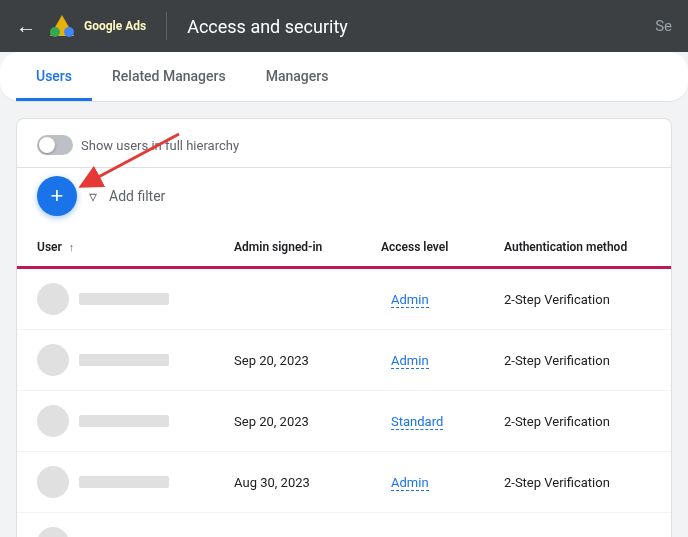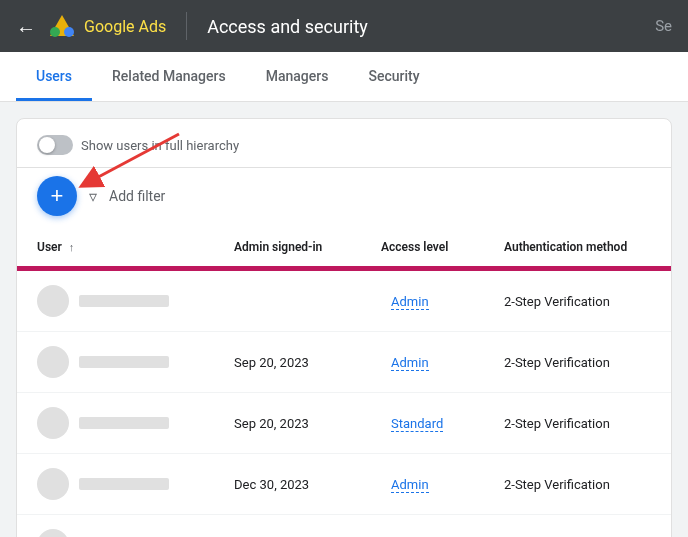--- a/index.html
+++ b/index.html
@@ -24,23 +24,23 @@
     .header-logo {
       display: flex;
       align-items: center;
       gap: 8px;
     }
     .logo-icon {
       width: 28px;
       height: 28px;
     }
     .header-brand {
-      color: #fde047;
-      font-size: 16px;
-      font-weight: 400;
+      color: #fef9c3;
+      font-size: 12px;
+      font-weight: 700;
     }
     .header-divider {
       width: 1px;
       height: 28px;
       background: #5f6368;
       margin: 0 8px;
     }
     .header-title {
       color: #fff;
       font-size: 18px;
@@ -51,20 +51,21 @@
       color: #9aa0a6;
       font-size: 15px;
     }
 
     
     .tabs {
       background: #fff;
       display: flex;
       border-bottom: 1px solid #e0e0e0;
       padding: 0 16px;
+      border-radius: 19px;
     }
     .tab {
       padding: 16px 20px 14px;
       font-size: 14px;
       color: #5f6368;
       cursor: pointer;
       border-bottom: 3px solid transparent;
       font-weight: 500;
     }
     .tab.active {
@@ -153,21 +154,21 @@
 
     
     .table-container {
       overflow-x: auto;
     }
     table {
       width: 100%;
       border-collapse: collapse;
     }
     thead tr {
-      border-bottom: 5px solid #be185d;
+      border-bottom: 3px solid #be185d;
     }
     th {
       padding: 12px 20px;
       text-align: left;
       font-size: 12px;
       font-weight: 600;
       color: #202124;
       white-space: nowrap;
     }
     th.sortable {
@@ -230,21 +231,20 @@
   </div>
   <div class="header-divider"></div>
   <div class="header-title">Access and security</div>
   <div class="header-right">Se</div>
 </div>
 
 <div class="tabs">
   <div class="tab active">Users</div>
   <div class="tab">Related Managers</div>
   <div class="tab">Managers</div>
-  <div class="tab">Security</div>
 </div>
 
 <div class="main">
 
   <div class="toolbar">
     <div class="toggle-container">
       <div class="toggle">
         <div class="toggle-knob"></div>
       </div>
       <span class="toggle-label">Show users in full hierarchy</span>
@@ -315,21 +315,21 @@
             <td><a class="access-link">Standard</a></td>
             <td>2-Step Verification</td>
           </tr>
           <tr>
             <td>
       <div class="user-cell">
         <div class="avatar-placeholder"></div>
         <div class="user-text-placeholder"></div>
       </div>
             </td>
-            <td>Dec 30, 2023</td>
+            <td>Aug 30, 2023</td>
             <td><a class="access-link">Admin</a></td>
             <td>2-Step Verification</td>
           </tr>
           <tr>
             <td>
       <div class="user-cell">
         <div class="avatar-placeholder"></div>
         <div class="user-text-placeholder"></div>
       </div>
             </td>

